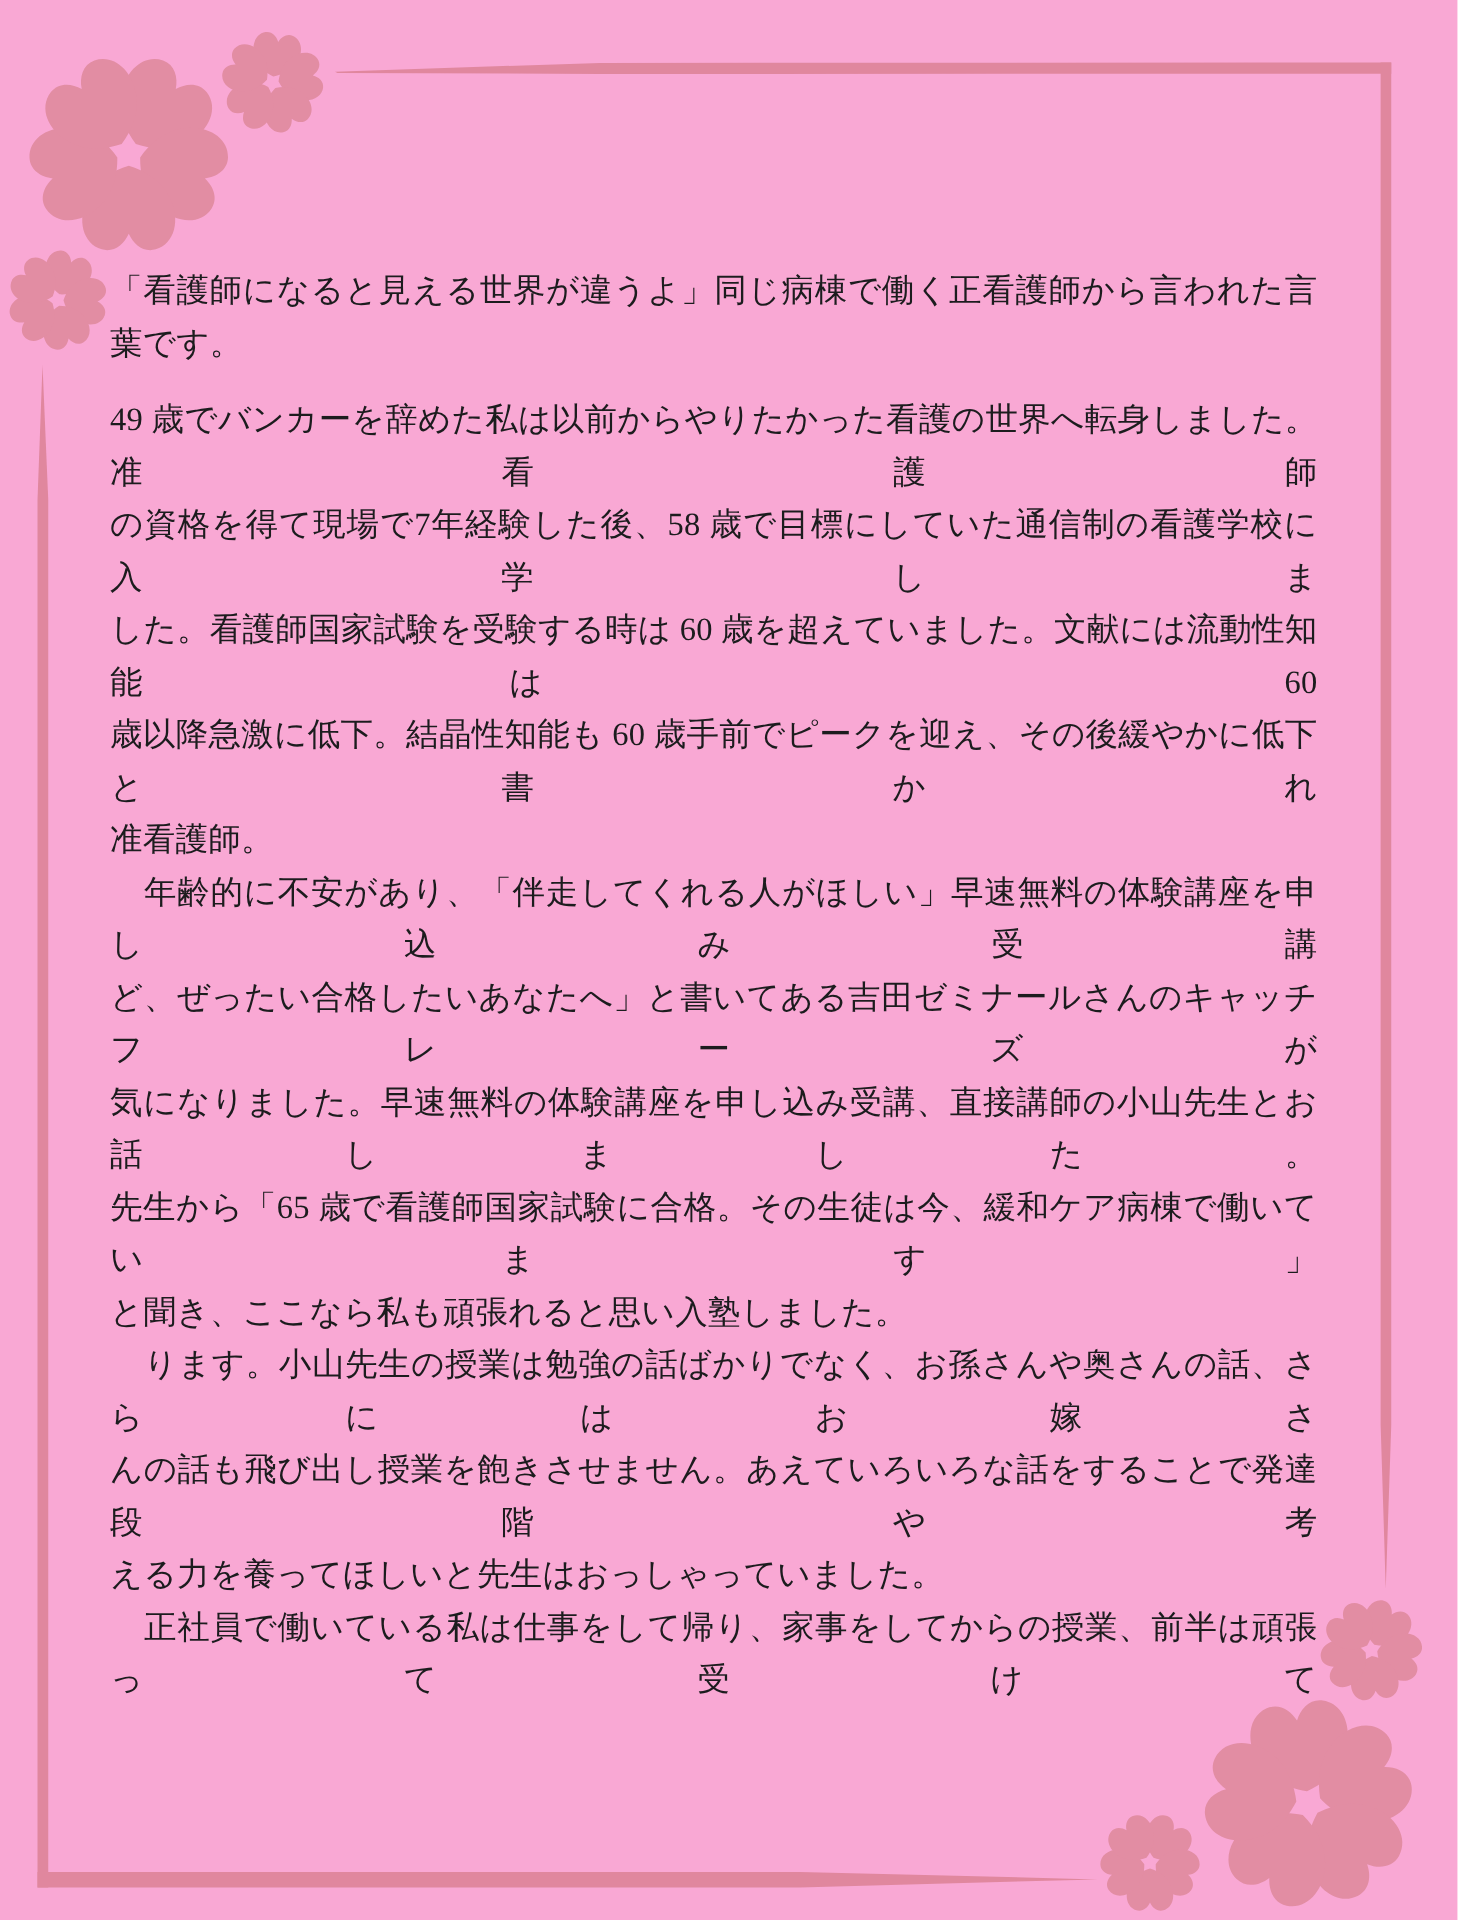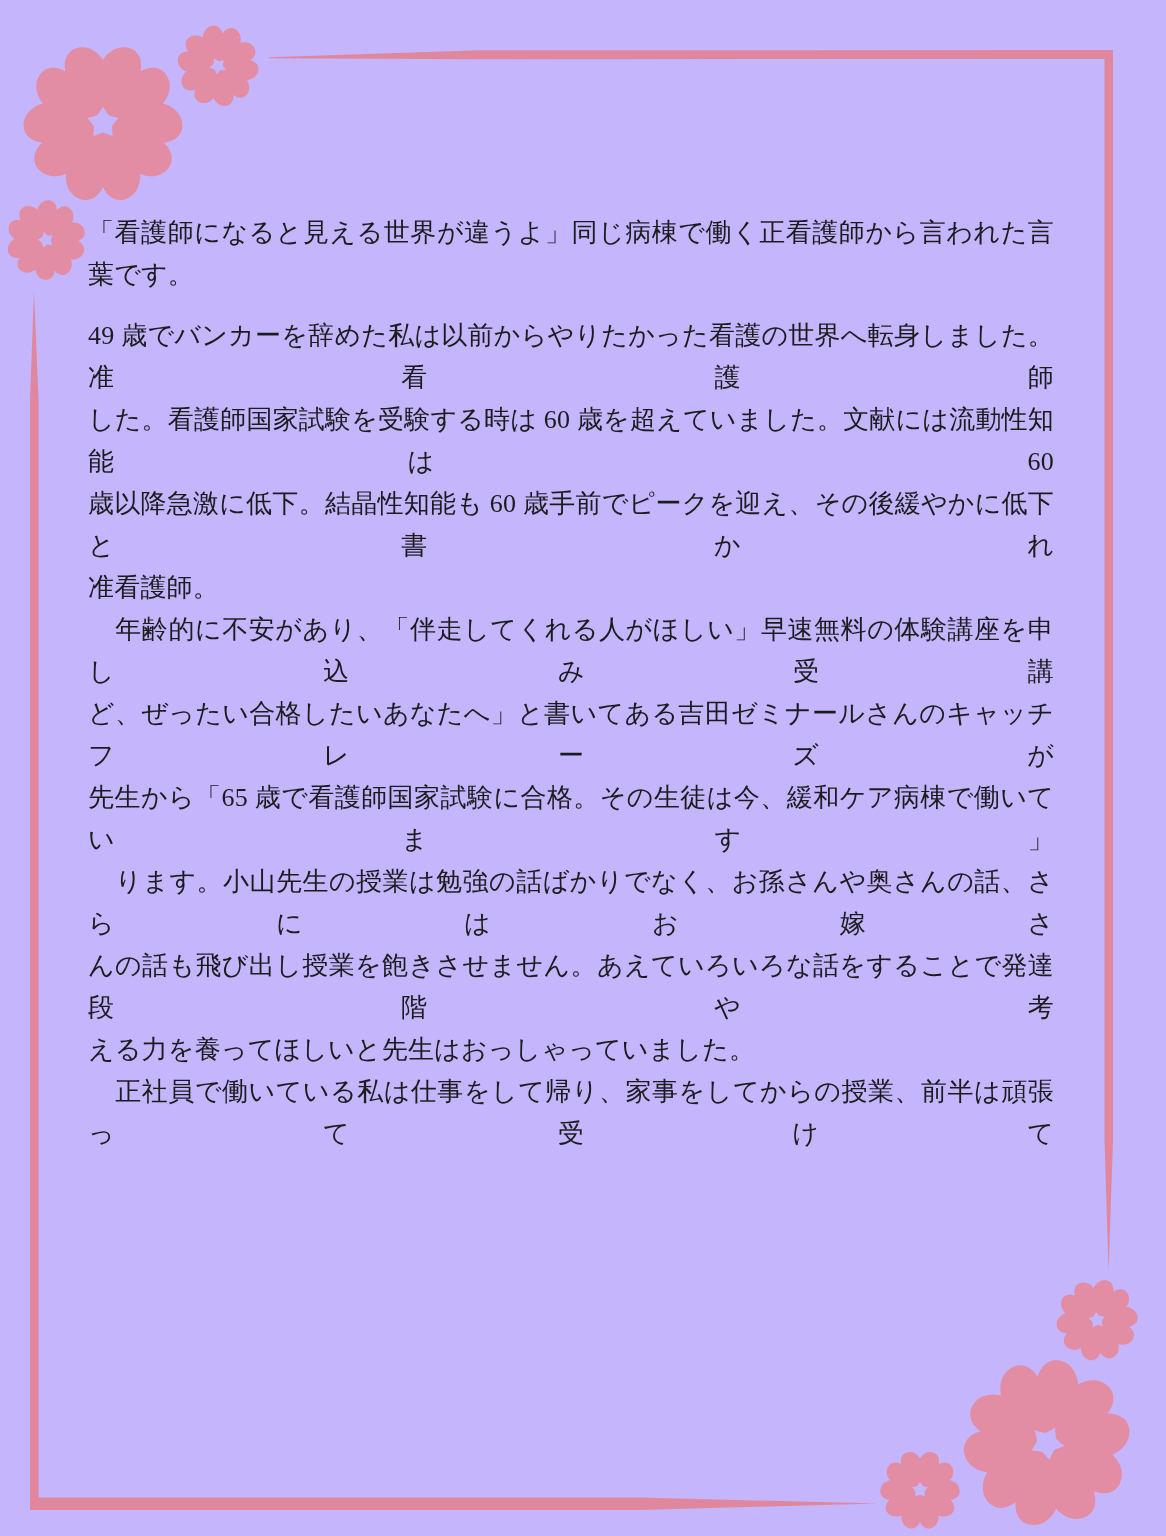--- a/index.html
+++ b/index.html
@@ -1,20 +1,20 @@
 <!DOCTYPE html>
 <html lang="ja"><head>
 <meta charset="utf-8">
 <style>
   html,body{margin:0;padding:0;background:#ffffff;}
   .page{
     position:relative;
     width:1166px;
     height:1536px;
-    background:#c4b5fd;
+    background:#f9a8d4;
     overflow:hidden;
     font-family:"Liberation Serif","DejaVu Serif",serif;
   }
   .content{
     position:absolute;
     left:88px;
     top:212px;
     width:966px;
     font-size:26px;
     line-height:42px;
@@ -42,28 +42,31 @@
 <body>
 
 <div class="page">
 
   <div id="content" class="content">
       <div class="para">
         <div class="line last">「看護師になると見える世界が違うよ」同じ病棟で働く正看護師から言われた言葉です。</div>
       </div>
       <div class="para gap-before">
         <div class="line">49 歳でバンカーを辞めた私は以前からやりたかった看護の世界へ転身しました。准看護師</div>
+        <div class="line">の資格を得て現場で7年経験した後、58 歳で目標にしていた通信制の看護学校に入学しま</div>
         <div class="line">した。看護師国家試験を受験する時は 60 歳を超えていました。文献には流動性知能は 60</div>
         <div class="line">歳以降急激に低下。結晶性知能も 60 歳手前でピークを迎え、その後緩やかに低下と書かれ</div>
         <div class="line last">准看護師。</div>
       </div>
       <div class="para indent">
         <div class="line">年齢的に不安があり、「伴走してくれる人がほしい」早速無料の体験講座を申し込み受講</div>
         <div class="line">ど、ぜったい合格したいあなたへ」と書いてある吉田ゼミナールさんのキャッチフレーズが</div>
+        <div class="line">気になりました。早速無料の体験講座を申し込み受講、直接講師の小山先生とお話しました。</div>
         <div class="line">先生から「65 歳で看護師国家試験に合格。その生徒は今、緩和ケア病棟で働いています」</div>
+        <div class="line last">と聞き、ここなら私も頑張れると思い入塾しました。</div>
       </div>
       <div class="para indent">
         <div class="line">ります。小山先生の授業は勉強の話ばかりでなく、お孫さんや奥さんの話、さらにはお嫁さ</div>
         <div class="line">んの話も飛び出し授業を飽きさせません。あえていろいろな話をすることで発達段階や考</div>
         <div class="line last">える力を養ってほしいと先生はおっしゃっていました。</div>
       </div>
       <div class="para indent">
         <div class="line">正社員で働いている私は仕事をして帰り、家事をしてからの授業、前半は頑張って受けて</div>
       </div>
     </div>

